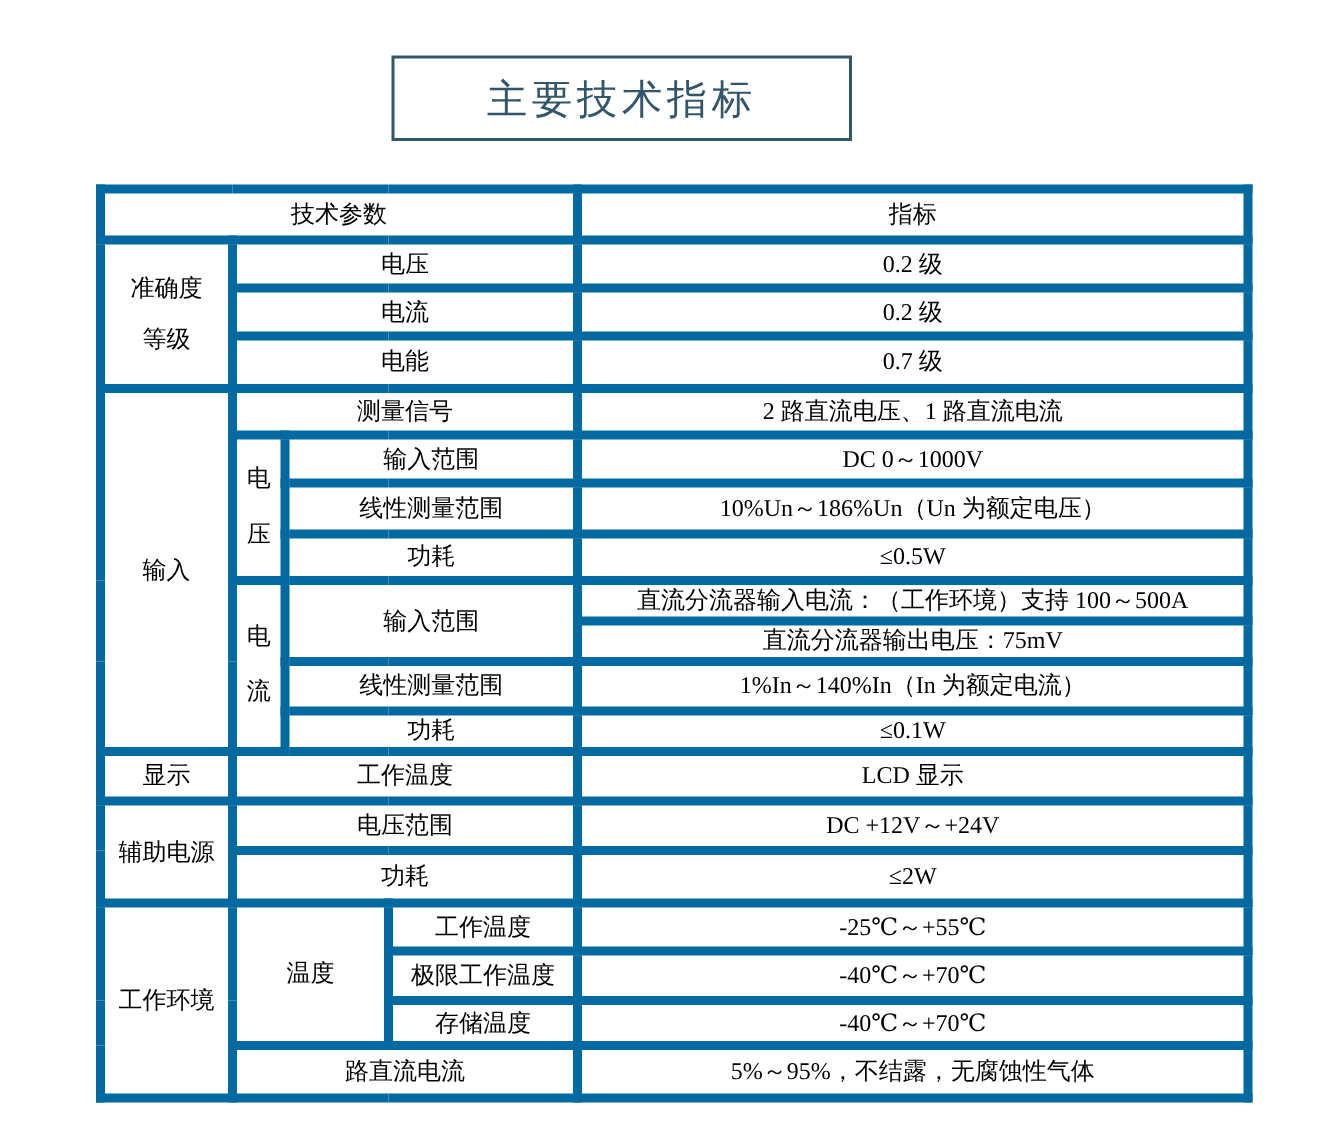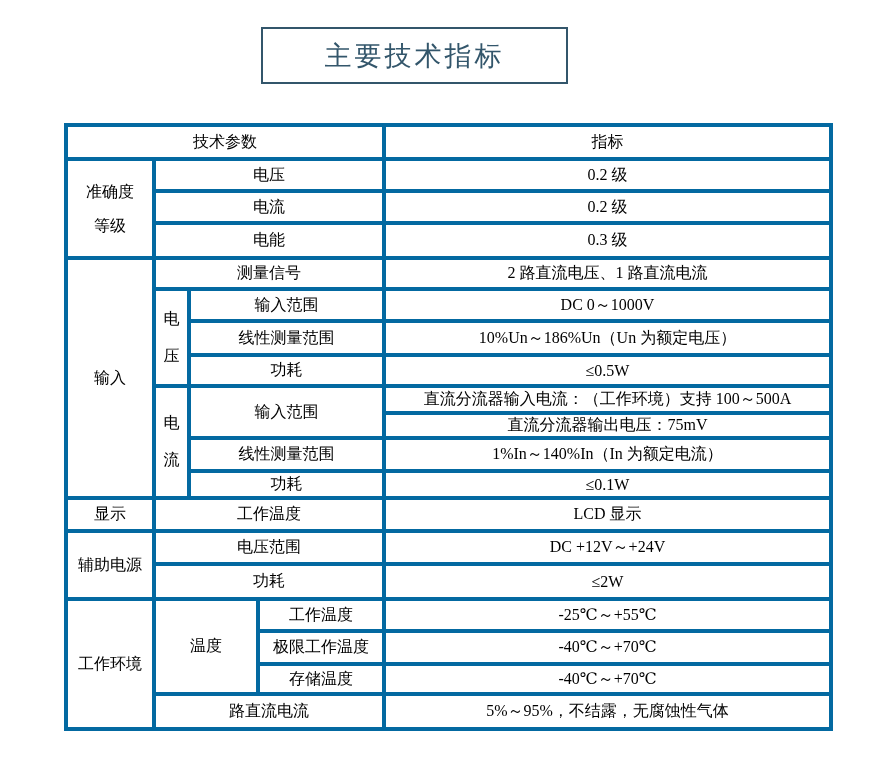--- a/index.html
+++ b/index.html
@@ -1,34 +1,34 @@
 <!DOCTYPE html>
 <html><head>
 <meta charset="utf-8">
 <style>
   html,body { margin:0; padding:0; background:#ffffff; }
   .page {
     position:relative; width:896px; height:761px; background:#ffffff;
     font-family:"Liberation Serif","DejaVu Serif",serif; color:#000;
   }
   .title-box {
-    position:absolute; left:261px; top:27px; width:303px; height:53px;
+    position:absolute; left:261px; top:37px; width:303px; height:53px;
     border:2px solid #33566b;
     display:flex; align-items:center; justify-content:center;
   }
   .title-text {
     font-family:"Liberation Sans","DejaVu Sans",sans-serif;
     font-size:27px; color:#33566b; letter-spacing:3px; font-weight:400;
   }
   table.spec {
     position:absolute; left:64px; top:123px;
     border-collapse:collapse; table-layout:fixed; width:765px;
   }
   table.spec td {
-    border:4px solid #0369a1; text-align:center; vertical-align:middle;
+    border:6px solid #0369a1; text-align:center; vertical-align:middle;
     font-size:16px; padding:0 4px; overflow:hidden;
   }
   td.group { white-space:pre-line; line-height:2.1; }
   td.vgroup { white-space:pre-line; line-height:2.3; padding:0 2px; }
   td.left { text-align:left; padding-left:6px; }
 </style>
 </head>
 <body>
 
 <div class="page">
@@ -56,21 +56,21 @@
 等级</td>
         <td colspan="3">电压</td>
         <td>0.2 级</td>
       </tr>
       <tr style="height:32px">
         <td colspan="3">电流</td>
         <td>0.2 级</td>
       </tr>
       <tr style="height:35px">
         <td colspan="3">电能</td>
-        <td>0.3 级</td>
+        <td>0.7 级</td>
       </tr>
 
       <tr style="height:31px">
         <td rowspan="8">输入</td>
         <td colspan="3">测量信号</td>
         <td>2 路直流电压、1 路直流电流</td>
       </tr>
       <tr style="height:32px">
         <td rowspan="3" class="vgroup">电
 压</td>

